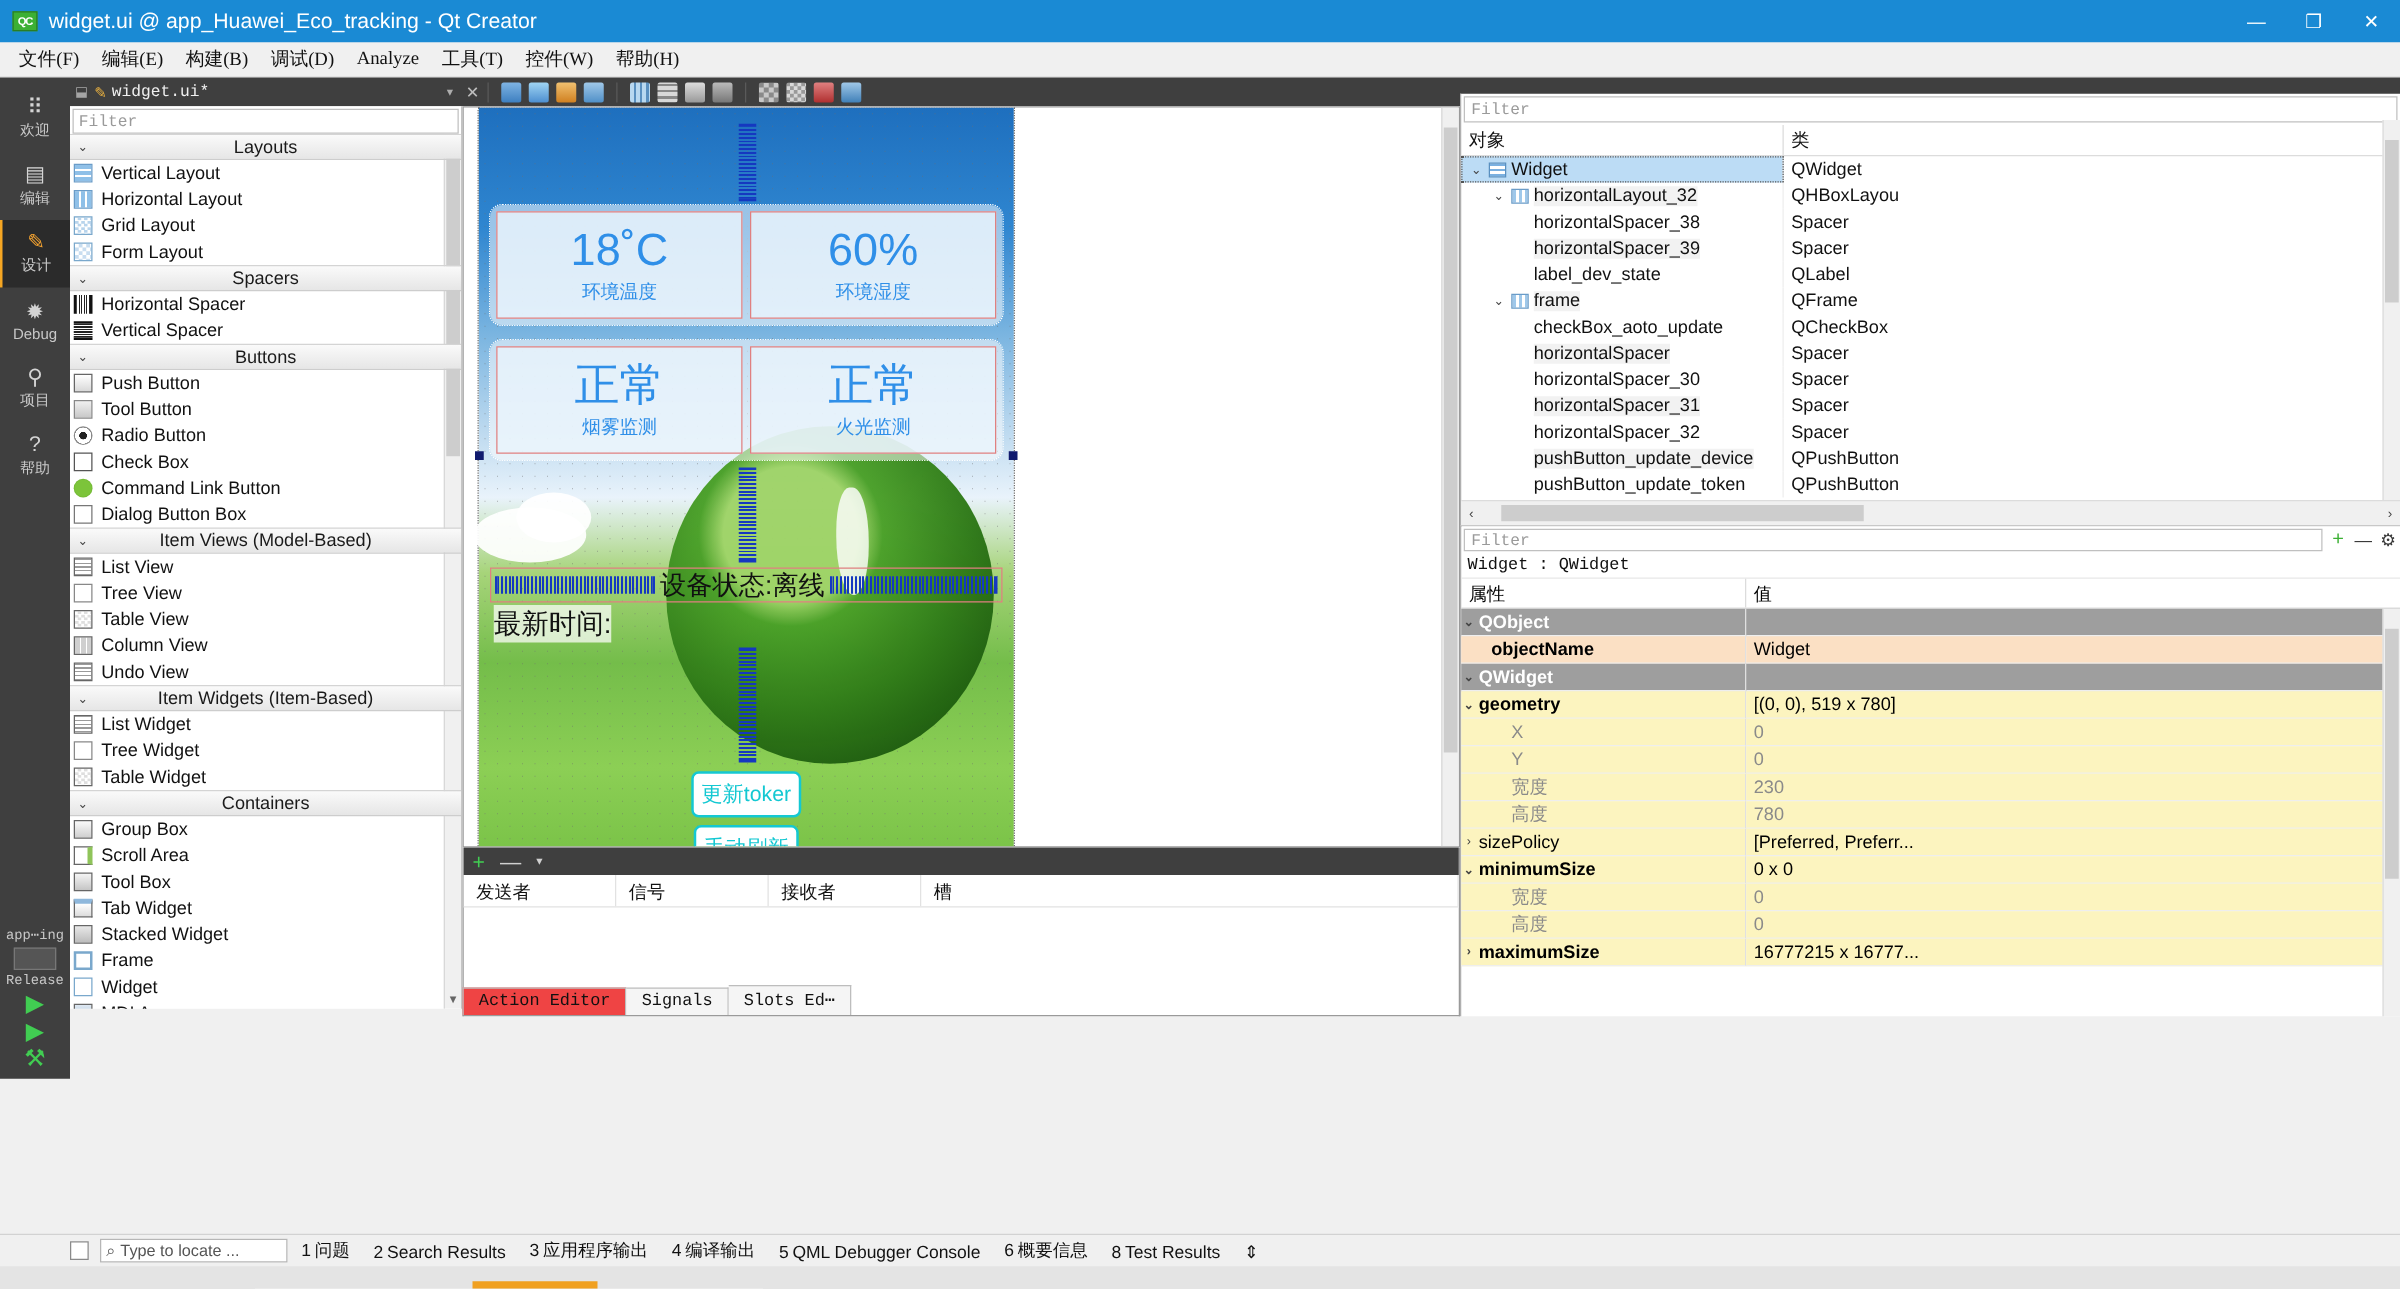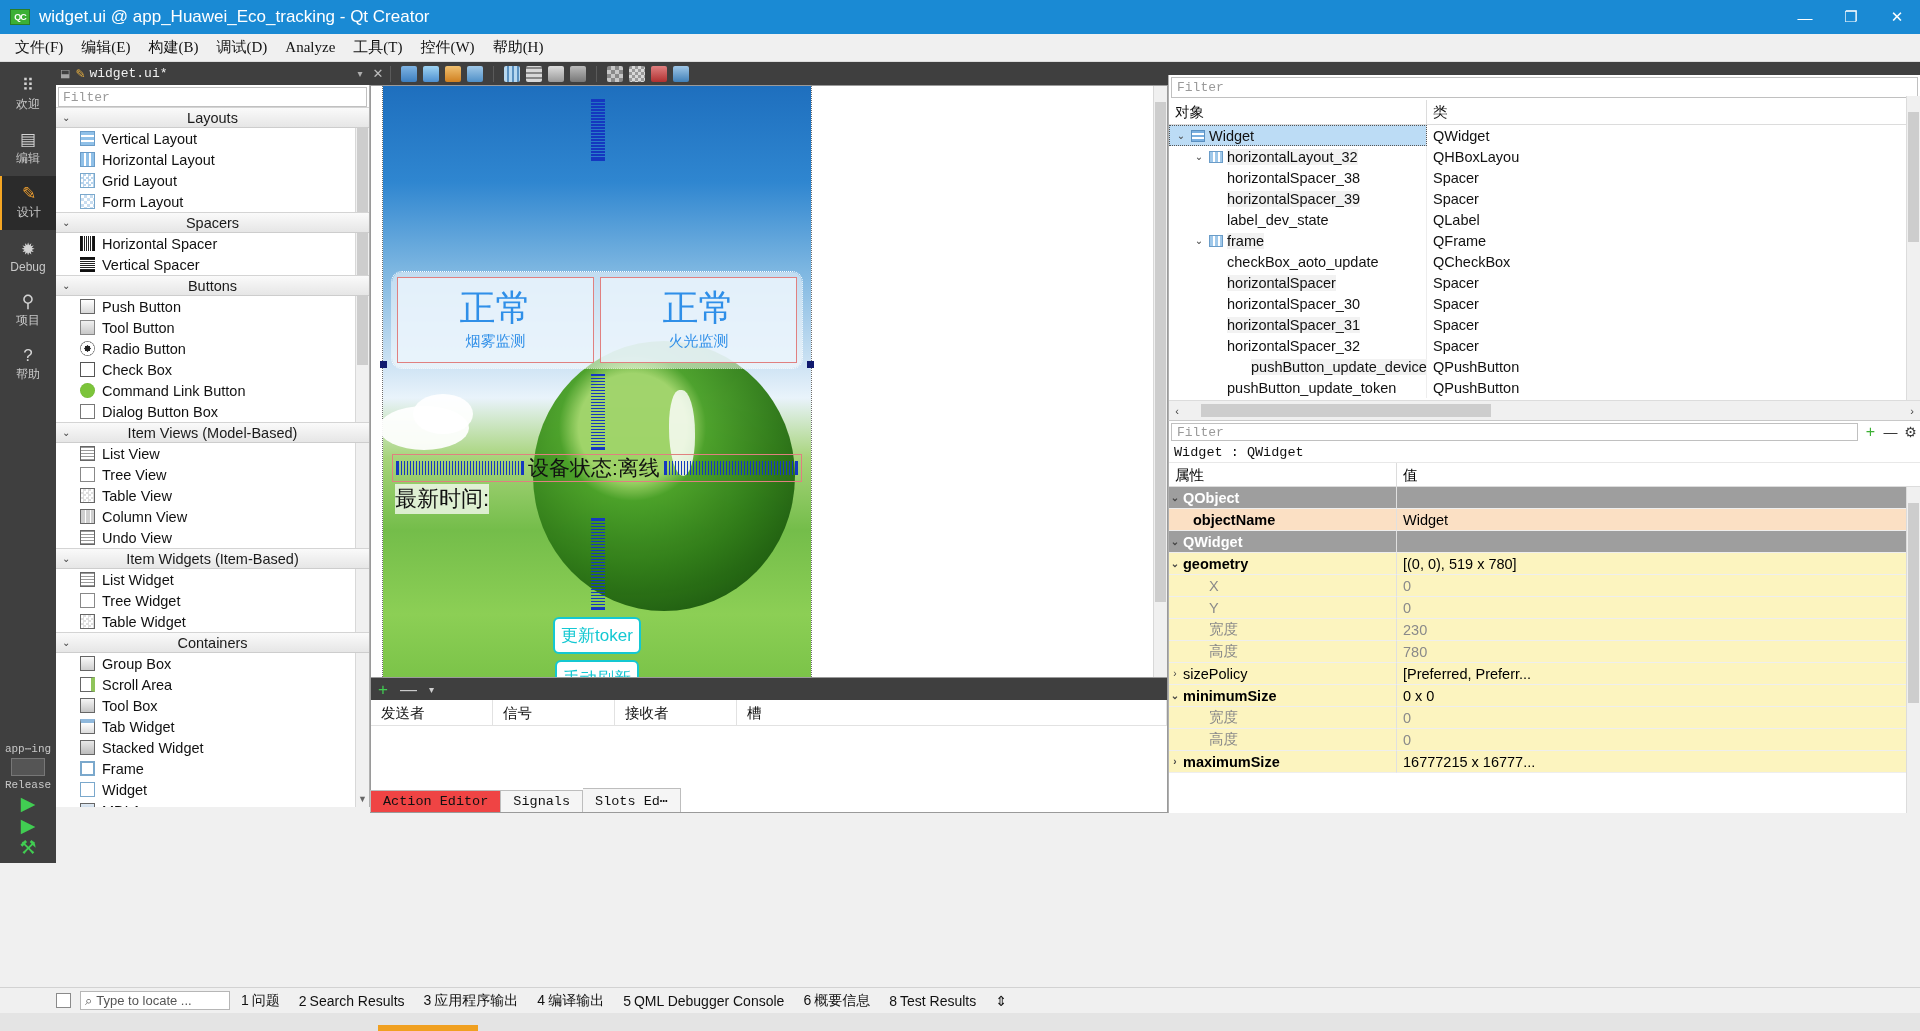--- a/index.html
+++ b/index.html
@@ -56,21 +56,21 @@
     background:#fff; border-right:1px solid #b0b0b0; display:flex; flex-direction:column;}
   .wb-filter { height:20px; border:1px solid #c0c0c0; margin:2px 2px 0 2px;
     font-family:"Liberation Mono", monospace; font-size:13px; color:#9a9a9a;
     padding-left:4px; display:flex; align-items:center; background:#fff;}
   .wb-list { flex:1; overflow:hidden; position:relative; }
   .wb-group { height:21px; background:linear-gradient(#fafafa,#e6e6e6);
     border-top:1px solid #d4d4d4; border-bottom:1px solid #cdcdcd;
     display:flex; align-items:center; justify-content:center;
     font-size:14.5px; color:#1a1a1a; position:relative; }
   .wb-group .arrow { position:absolute; left:6px; font-size:10px; color:#444; }
-  .wb-item { height:21px; display:flex; align-items:center; padding-left:24px;
+  .wb-item { height:21px; display:flex; align-items:center; padding-left:3px;
     font-size:14.5px; color:#111; gap:7px; }
   .wb-ico { width:15px; height:15px; flex:none; display:inline-block; }
   .wb-scroll { position:absolute; right:0; top:0; width:14px; height:100%;
     background:#f0f0f0; border-left:1px solid #d8d8d8;}
   .wb-thumb { position:absolute; right:1px; top:18px; width:11px; height:240px;
     background:#cdcdcd; }
   .wb-up, .wb-dn { position:absolute; right:1px; width:11px; height:14px;
     font-size:9px; color:#666; text-align:center; line-height:14px; }
   .wb-up { top:1px; } .wb-dn { bottom:1px; }
 
@@ -459,20 +459,30 @@
   <div class="designwrap">
     <div class="canvas">
       <div class="grid-dots"></div>
 
       <div class="cloud" style="left:-4px; top:320px; width:90px; height:44px;"></div>
       <div class="cloud" style="left:30px; top:308px; width:60px; height:40px;"></div>
       <div class="globe"></div>
 
       <div class="spacer-v" style="position:absolute; left:208px; top:13px; height:62px;"></div>
 
+      <div class="card-row" style="top:78px;">
+        <div class="card">
+          <div class="big">18˚C</div>
+          <div class="sub">环境温度</div>
+        </div>
+        <div class="card">
+          <div class="big">60%</div>
+          <div class="sub">环境湿度</div>
+        </div>
+      </div>
 
       <div class="card-row" style="top:186px;">
         <div class="card">
           <div class="big">正常</div>
           <div class="sub">烟雾监测</div>
         </div>
         <div class="card">
           <div class="big">正常</div>
           <div class="sub">火光监测</div>
         </div>
@@ -613,21 +623,21 @@
           <div class="od-cls">Spacer</div>
         </div>
         <div class="od-row">
           <div class="od-name" style="padding-left: 42px;">
             <span class="tw-arrow"></span>
             <span class="txt">horizontalSpacer_32</span>
           </div>
           <div class="od-cls">Spacer</div>
         </div>
         <div class="od-row alt">
-          <div class="od-name" style="padding-left: 66px;">
+          <div class="od-name" style="padding-left: 42px;">
             <span class="tw-arrow"></span>
             <span class="txt">pushButton_update_device</span>
           </div>
           <div class="od-cls">QPushButton</div>
         </div>
         <div class="od-row">
           <div class="od-name" style="padding-left: 42px;">
             <span class="tw-arrow"></span>
             <span class="txt">pushButton_update_token</span>
           </div>

